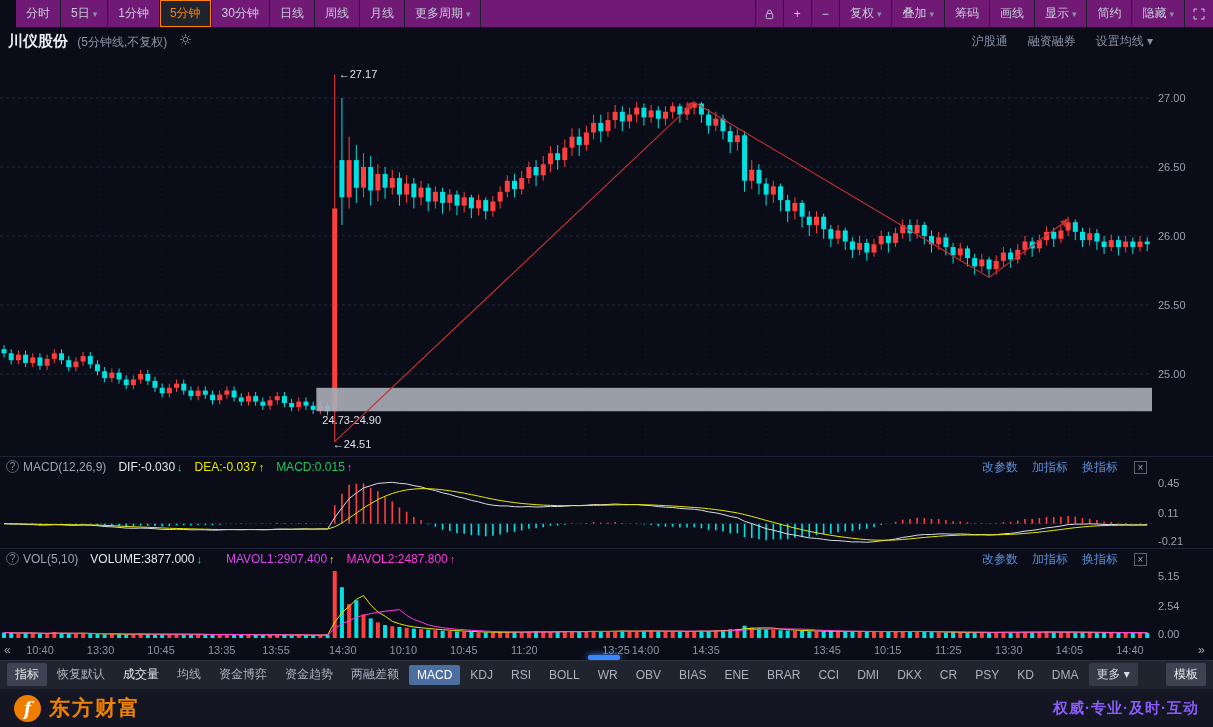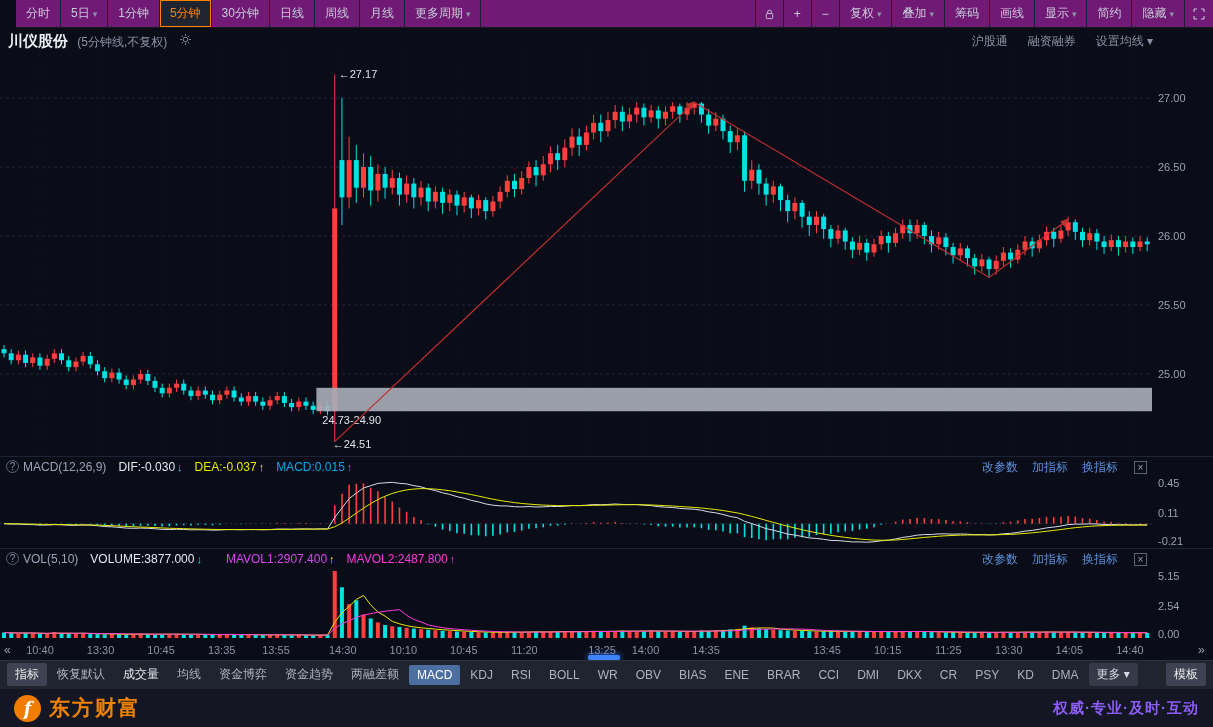--- a/index.html
+++ b/index.html
@@ -532,21 +532,21 @@
     </svg>
 
   <section class="panel" id="macd-panel">
     <div class="panel-header" id="macd-header">
         <span class="qmark">?</span>
         <span class="ph-name">MACD(12,26,9)</span>
         <span class="ph-val" style="color: rgb(226, 230, 238);">DIF:-0.030</span>
         <span class="ph-arrow" style="color: rgb(0, 226, 226);">↓</span>
         <span class="ph-val" style="color: rgb(232, 232, 0);">DEA:-0.037</span>
         <span class="ph-arrow" style="color: rgb(232, 232, 0);">↑</span>
-        <span class="ph-val" style="color: #0ea5e9;">MACD:0.015</span>
+        <span class="ph-val" style="color: #22c55e;">MACD:0.015</span>
         <span class="ph-arrow" style="color: rgb(255, 58, 223);">↑</span>
         <span class="ph-right">
           <span class="ph-link">改参数</span>
           <span class="ph-link">加指标</span>
           <span class="ph-link">换指标</span>
           <span class="ph-close">×</span>
         </span>
       </div>
     <svg id="macd-chart">
         <line x1="0" y1="48.71336902906729" x2="1152" y2="48.71336902906729" stroke="#262e45" stroke-dasharray="2,3"></line>
@@ -907,21 +907,21 @@
       <span class="ta-arrow" style="left: 4px;">«</span>
       <span class="time-label" style="left: 40px;">10:40</span>
       <span class="time-label" style="left: 100.55px;">13:30</span>
       <span class="time-label" style="left: 161.1px;">10:45</span>
       <span class="time-label" style="left: 221.65px;">13:35</span>
       <span class="time-label" style="left: 276px;">13:55</span>
       <span class="time-label" style="left: 342.75px;">14:30</span>
       <span class="time-label" style="left: 403.3px;">10:10</span>
       <span class="time-label" style="left: 463.85px;">10:45</span>
       <span class="time-label" style="left: 524.4px;">11:20</span>
-      <span class="time-label" style="left: 602px;">13:25</span>
+      <span class="time-label" style="left: 616px;">13:25</span>
       <span class="time-label" style="left: 645.5px;">14:00</span>
       <span class="time-label" style="left: 706.05px;">14:35</span>
       <span class="time-label" style="left: 766.6px; margin-top: 46px;">11:10</span>
       <span class="time-label" style="left: 827.15px;">13:45</span>
       <span class="time-label" style="left: 887.7px;">10:15</span>
       <span class="time-label" style="left: 948.25px;">11:25</span>
       <span class="time-label" style="left: 1008.8px;">13:30</span>
       <span class="time-label" style="left: 1069.35px;">14:05</span>
       <span class="time-label" style="left: 1129.9px;">14:40</span>
       <span class="ta-arrow" style="left: 1198px;">»</span>

